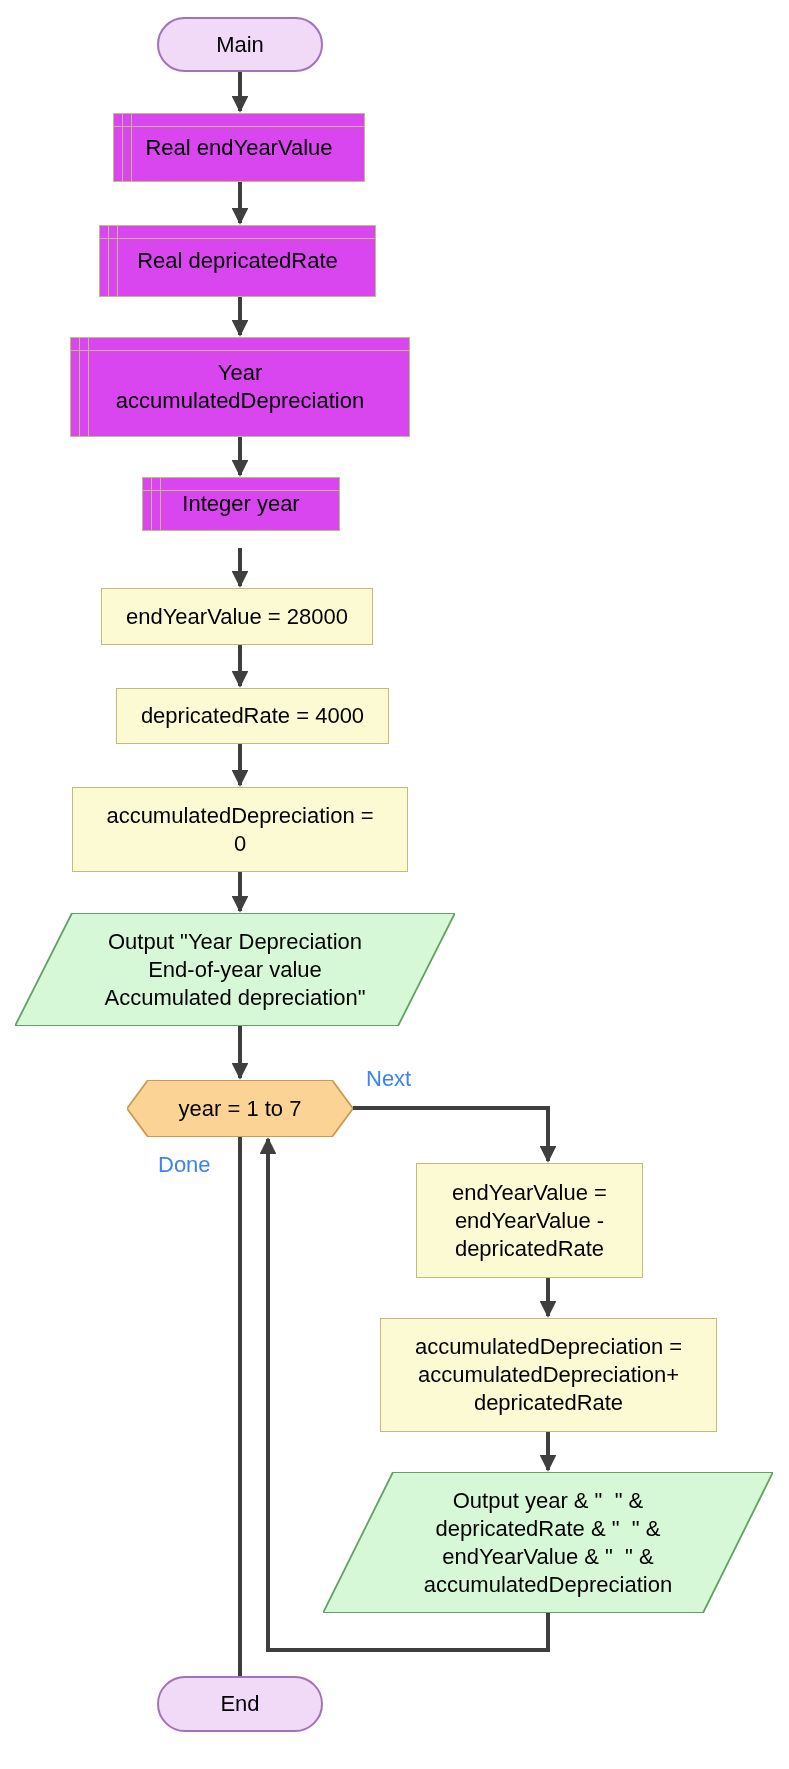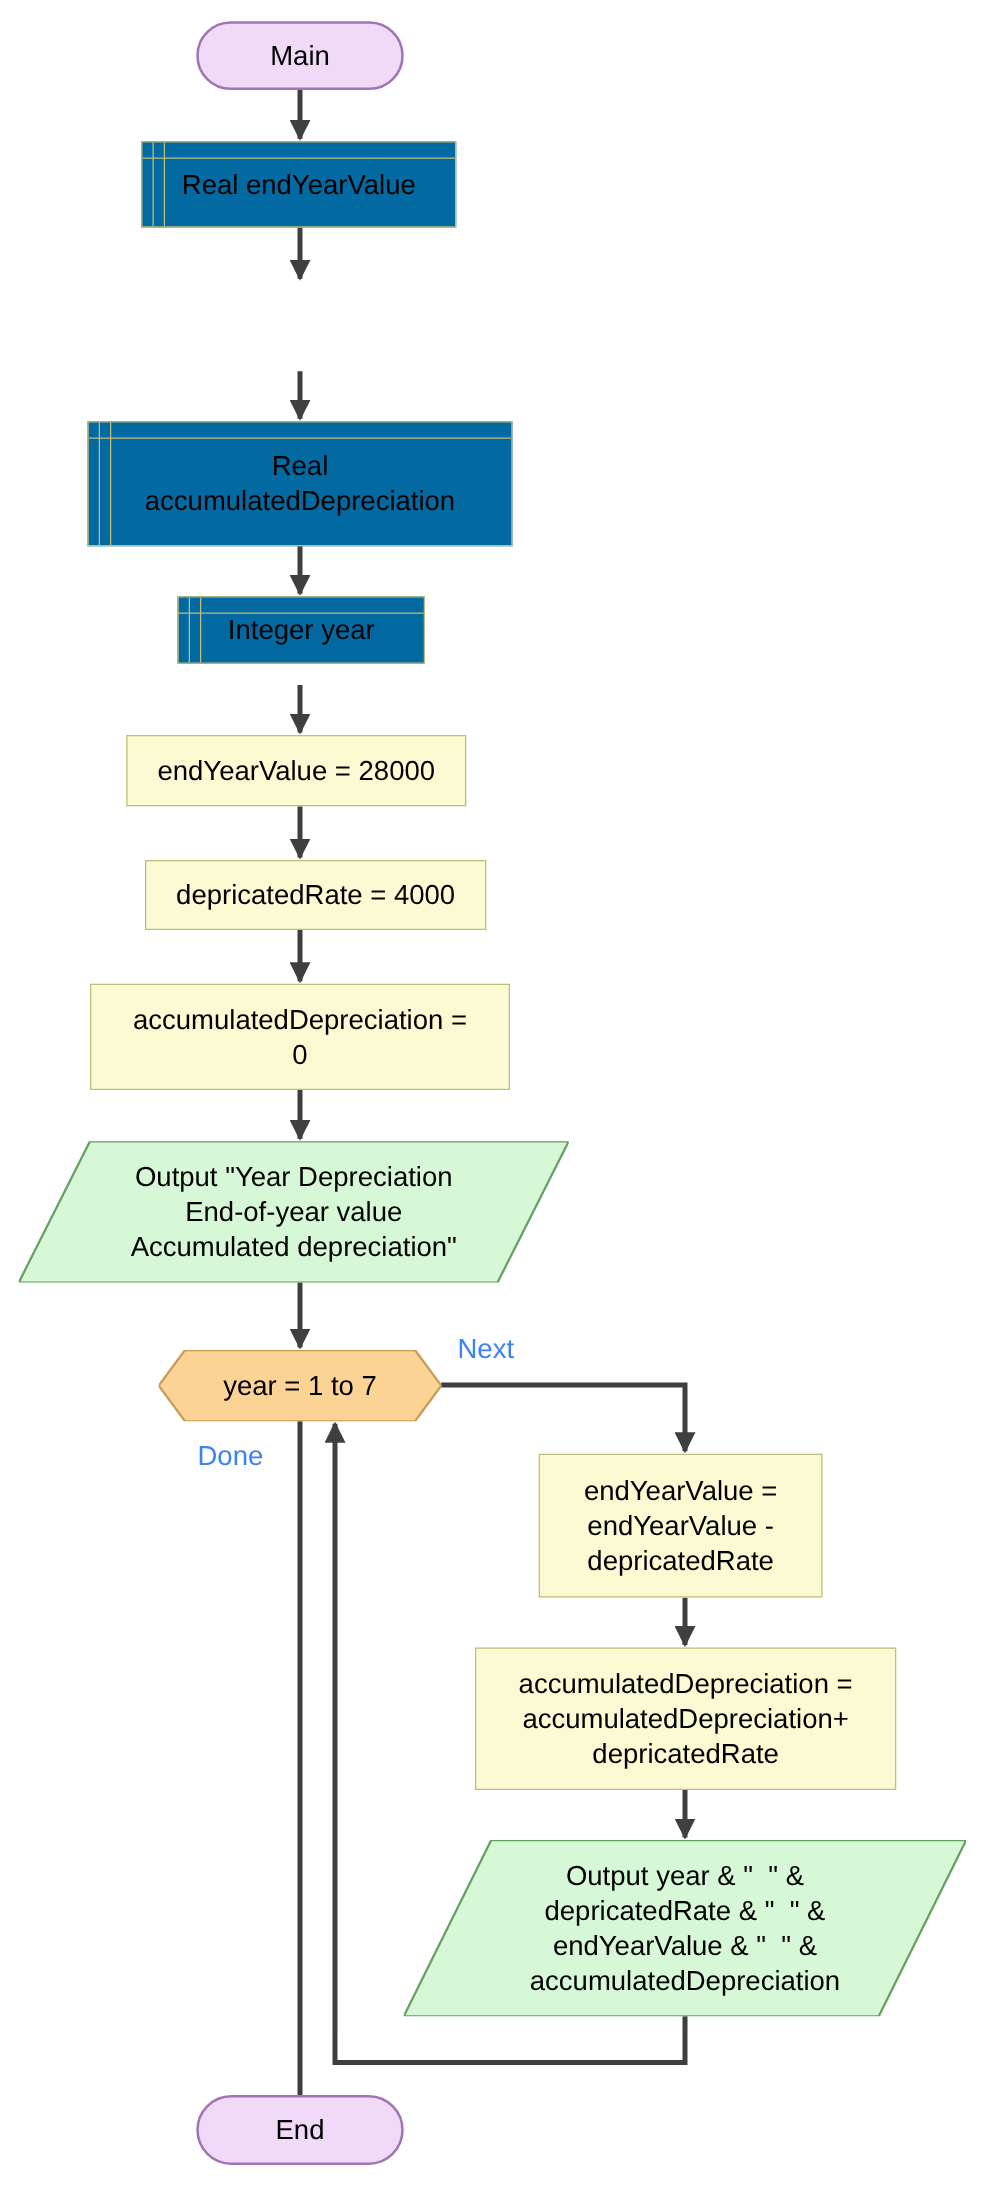--- a/index.html
+++ b/index.html
@@ -6,21 +6,21 @@
   body{width:789px;height:1769px;background:#ffffff;position:relative;
        font-family:"Liberation Sans",sans-serif;}
   .canvas{position:absolute;left:0;top:0;width:789px;height:1769px;background:#fff;}
   .edges{position:absolute;left:0;top:0;z-index:1;}
   .edge{stroke:#3F3F3F;stroke-width:4;fill:none;}
   .node{position:absolute;z-index:2;display:flex;flex-direction:column;
         align-items:center;justify-content:center;text-align:center;
         font-size:22px;line-height:28px;color:#000;box-sizing:border-box;}
   .node span{display:block;white-space:pre;}
   .rect{background:#FBFAD2;border:1.5px solid #BFBD7B;}
-  .declare{background:#0369a1;border:1.5px solid #BFBD7B;}
+  .declare{background:#d946ef;border:1.5px solid #BFBD7B;}
   .terminal{background:#F0DAF8;border:2px solid #A273B6;border-radius:28px;}
   .poly{background:transparent;border:none;}
   .poly .shape{position:absolute;left:0;top:0;width:100%;height:100%;z-index:0;}
   .poly .ptxt{position:relative;z-index:1;}
   .dvl{position:absolute;top:0;bottom:0;width:1px;background:#BFBD7B;}
   .dhl{position:absolute;left:0;right:0;top:12px;height:1px;background:#BFBD7B;}
   .elabel{position:absolute;z-index:3;font-size:22px;line-height:26px;color:#3b82f6;}
 </style>
 </head>
 <body>
@@ -53,26 +53,32 @@
     <span>Main</span>
   </div>
 
   <div class="node declare" style="left:113px;top:113px;width:252px;height:69px;">
     <i class="dvl" style="left:8px"></i>
     <i class="dvl" style="left:17px"></i>
     <i class="dhl"></i>
     <span>Real endYearValue</span>
   </div>
 
+  <div class="node declare" style="left:99px;top:225px;width:277px;height:72px;">
+    <i class="dvl" style="left:8px"></i>
+    <i class="dvl" style="left:17px"></i>
+    <i class="dhl"></i>
+    <span>Real depricatedRate</span>
+  </div>
 
   <div class="node declare" style="left:70px;top:337px;width:340px;height:100px;">
     <i class="dvl" style="left:8px"></i>
     <i class="dvl" style="left:17px"></i>
     <i class="dhl"></i>
-    <span>Real</span>
+    <span>Year</span>
     <span>accumulatedDepreciation</span>
   </div>
 
   <div class="node declare" style="left:142px;top:477px;width:198px;height:54px;">
     <i class="dvl" style="left:8px"></i>
     <i class="dvl" style="left:17px"></i>
     <i class="dhl"></i>
     <span>Integer year</span>
   </div>
 
@@ -105,21 +111,21 @@
       <polygon points="0,28.5 21,0 205,0 226,28.5 205,57 21,57" fill="#FAD395" stroke="#C79B52" stroke-width="1.8"></polygon>
     </svg>
     <div class="ptxt">
       <span>year = 1 to 7</span>
     </div>
   </div>
 
   <div class="elabel" style="left:366px;top:1066px;">Next</div>
   <div class="elabel" style="left:158px;top:1152px;">Done</div>
 
-  <div class="node rect" style="left:431px;top:1163px;width:227px;height:115px;">
+  <div class="node rect" style="left:416px;top:1163px;width:227px;height:115px;">
     <span>endYearValue =</span>
     <span>endYearValue -</span>
     <span>depricatedRate</span>
   </div>
 
   <div class="node rect" style="left:380px;top:1318px;width:337px;height:114px;">
     <span>accumulatedDepreciation =</span>
     <span>accumulatedDepreciation+</span>
     <span>depricatedRate</span>
   </div>

